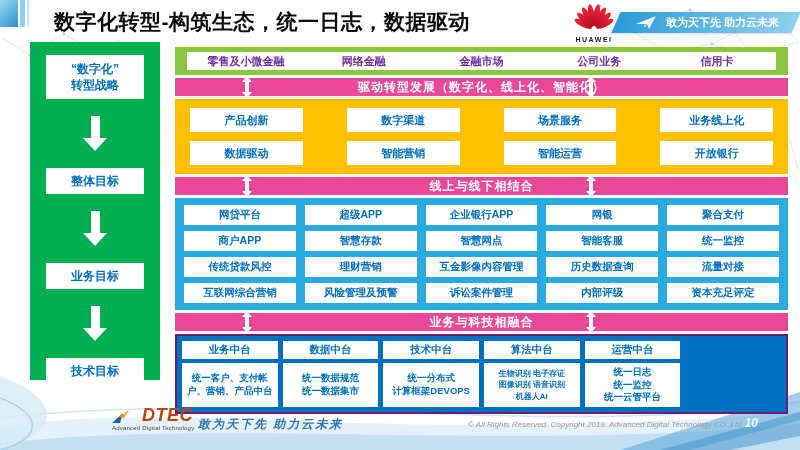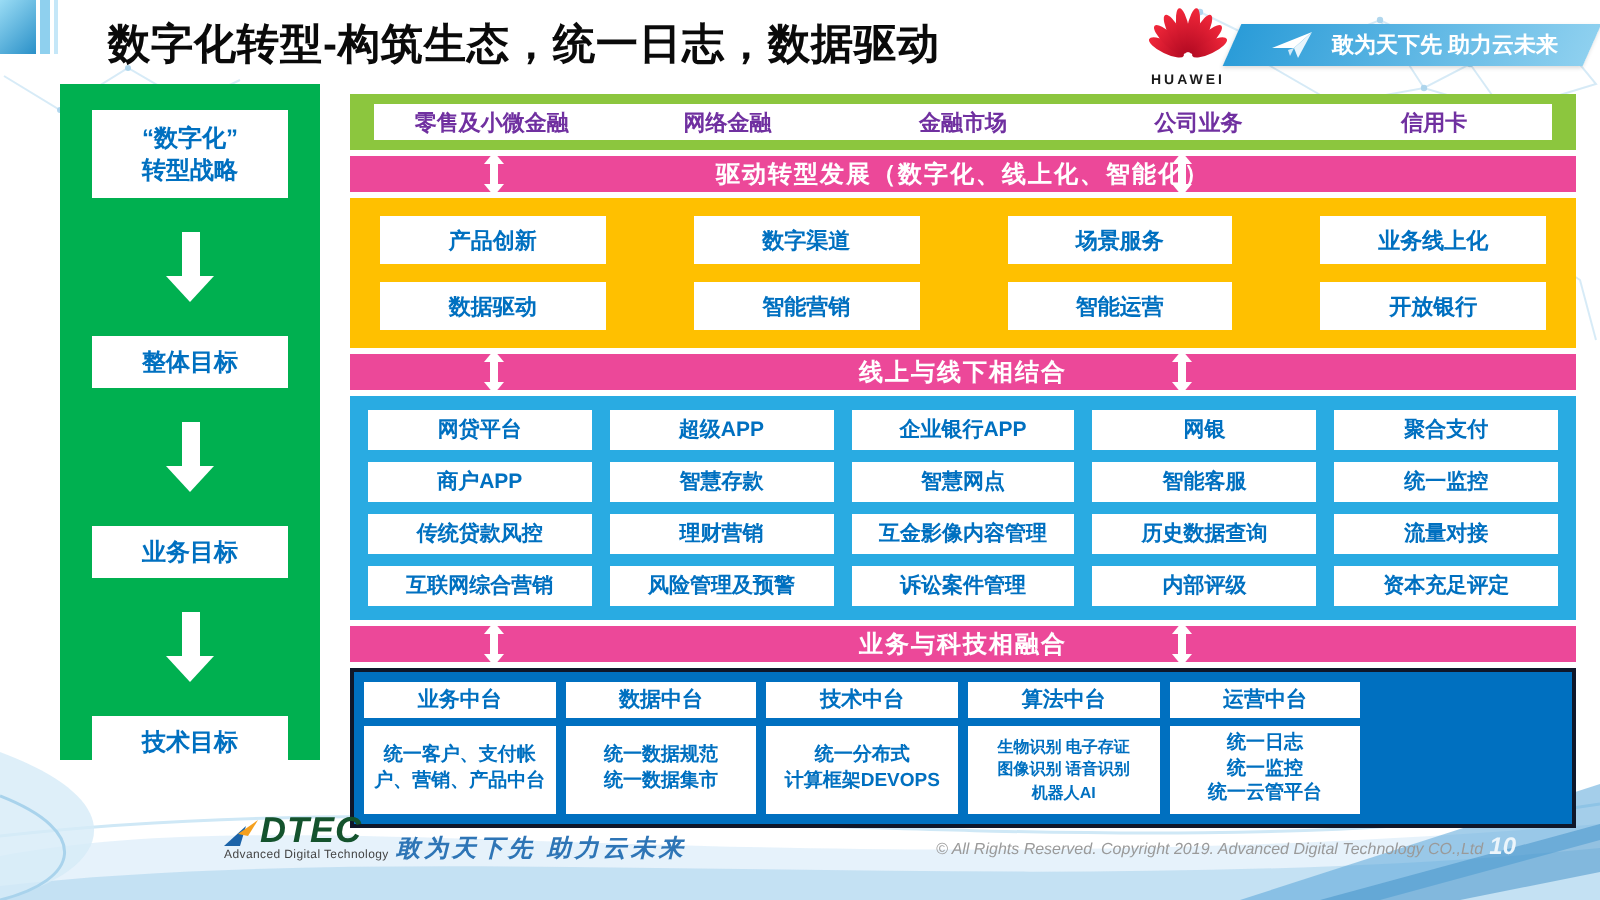--- a/index.html
+++ b/index.html
@@ -47,30 +47,30 @@
   .updown .t-up{width:0;height:0;border-left:5px solid transparent;border-right:5px solid transparent;border-bottom:6px solid #fff;}
   .updown .shaft{width:4px;height:10px;background:#fff;}
   .updown .t-dn{width:0;height:0;border-left:5px solid transparent;border-right:5px solid transparent;border-top:6px solid #fff;}
 
   .yellow{background:#FFC000;display:grid;grid-template-columns:repeat(4,1fr);gap:9px 44px;padding:9px 15px;box-sizing:border-box;margin-bottom:3px;}
   .yellow .wbox{height:24px;}
 
   .cyan{background:#29ABE2;display:grid;grid-template-columns:repeat(5,1fr);gap:6px 9px;padding:7px 9px;box-sizing:border-box;margin-bottom:3px;}
   .cyan .wbox{height:20px;font-size:10.5px;}
 
-  .middle{background:#0070C0;display:grid;grid-template-columns:repeat(6,1fr);gap:5px;padding:5px;box-sizing:border-box;border:2px solid #0f172a;}
+  .middle{background:#0070C0;display:grid;grid-template-columns:repeat(6,1fr);gap:5px;padding:5px;box-sizing:border-box;border:2px solid #701a75;}
   .mid-col{display:flex;flex-direction:column;gap:4px;}
   .mid-col .head{height:18px;font-size:10.5px;}
   .mid-col .body{flex:1;min-height:44px;font-size:9.5px;line-height:1.35;padding:2px 3px;box-sizing:border-box;}
   .mid-col .body.small{font-size:8px;line-height:1.45;}
 
   
   .footer-logo{position:absolute;left:112px;top:406px;z-index:2;}
   .footer-logo .row{display:flex;align-items:flex-end;gap:1px;}
-  .dtec{font-size:18px;font-weight:bold;font-style:italic;color:#14532d;letter-spacing:0.5px;line-height:1;}
+  .dtec{font-size:18px;font-weight:bold;font-style:italic;color:#c2410c;letter-spacing:0.5px;line-height:1;margin-left:12px;}
   .logo-sub{font-size:6px;color:#444;margin-top:1px;letter-spacing:0.2px;}
   .footer-slogan{position:absolute;left:198px;top:416px;font-size:12px;font-weight:bold;font-style:italic;color:#2e75b6;z-index:2;letter-spacing:2px;}
   .footer-copy{position:absolute;left:468px;top:420px;font-size:8px;font-style:italic;color:#9a9a9a;z-index:2;}
   .page-num{position:absolute;right:42px;top:416px;font-size:12px;font-weight:bold;font-style:italic;color:#ecf5fb;z-index:3;}
 </style>
 </head>
 <body>
 
 <div id="slide">
 

